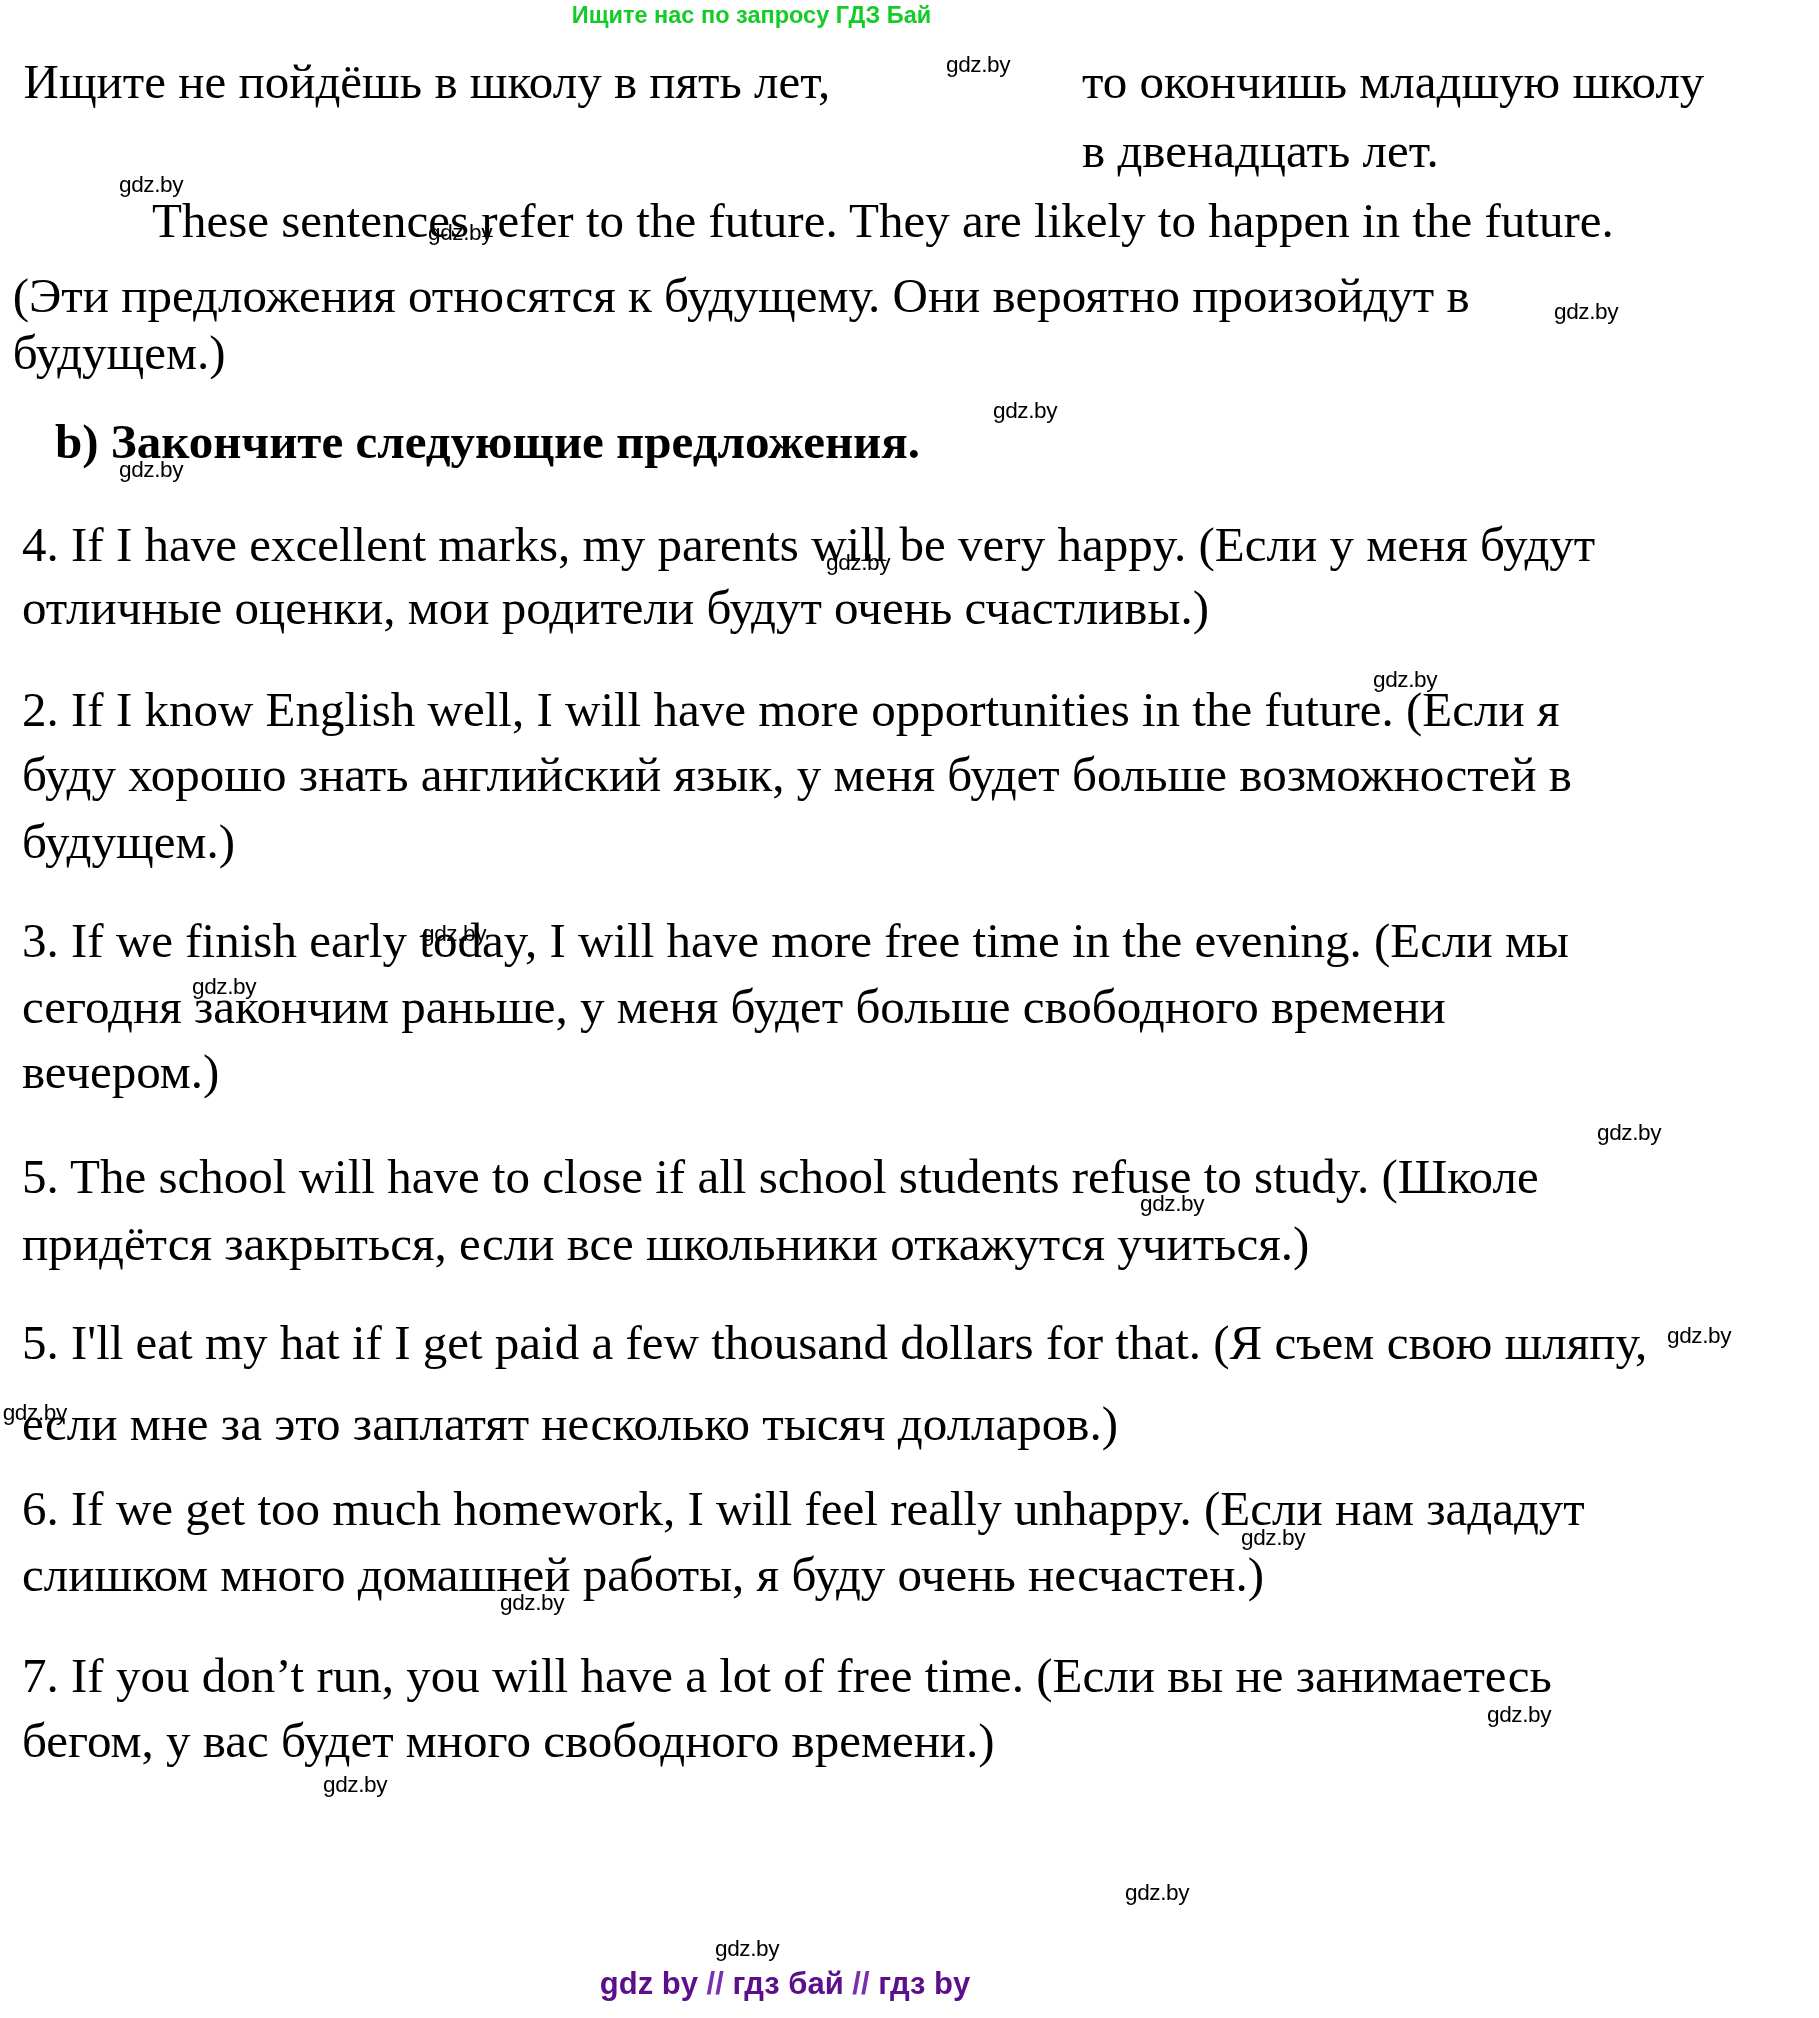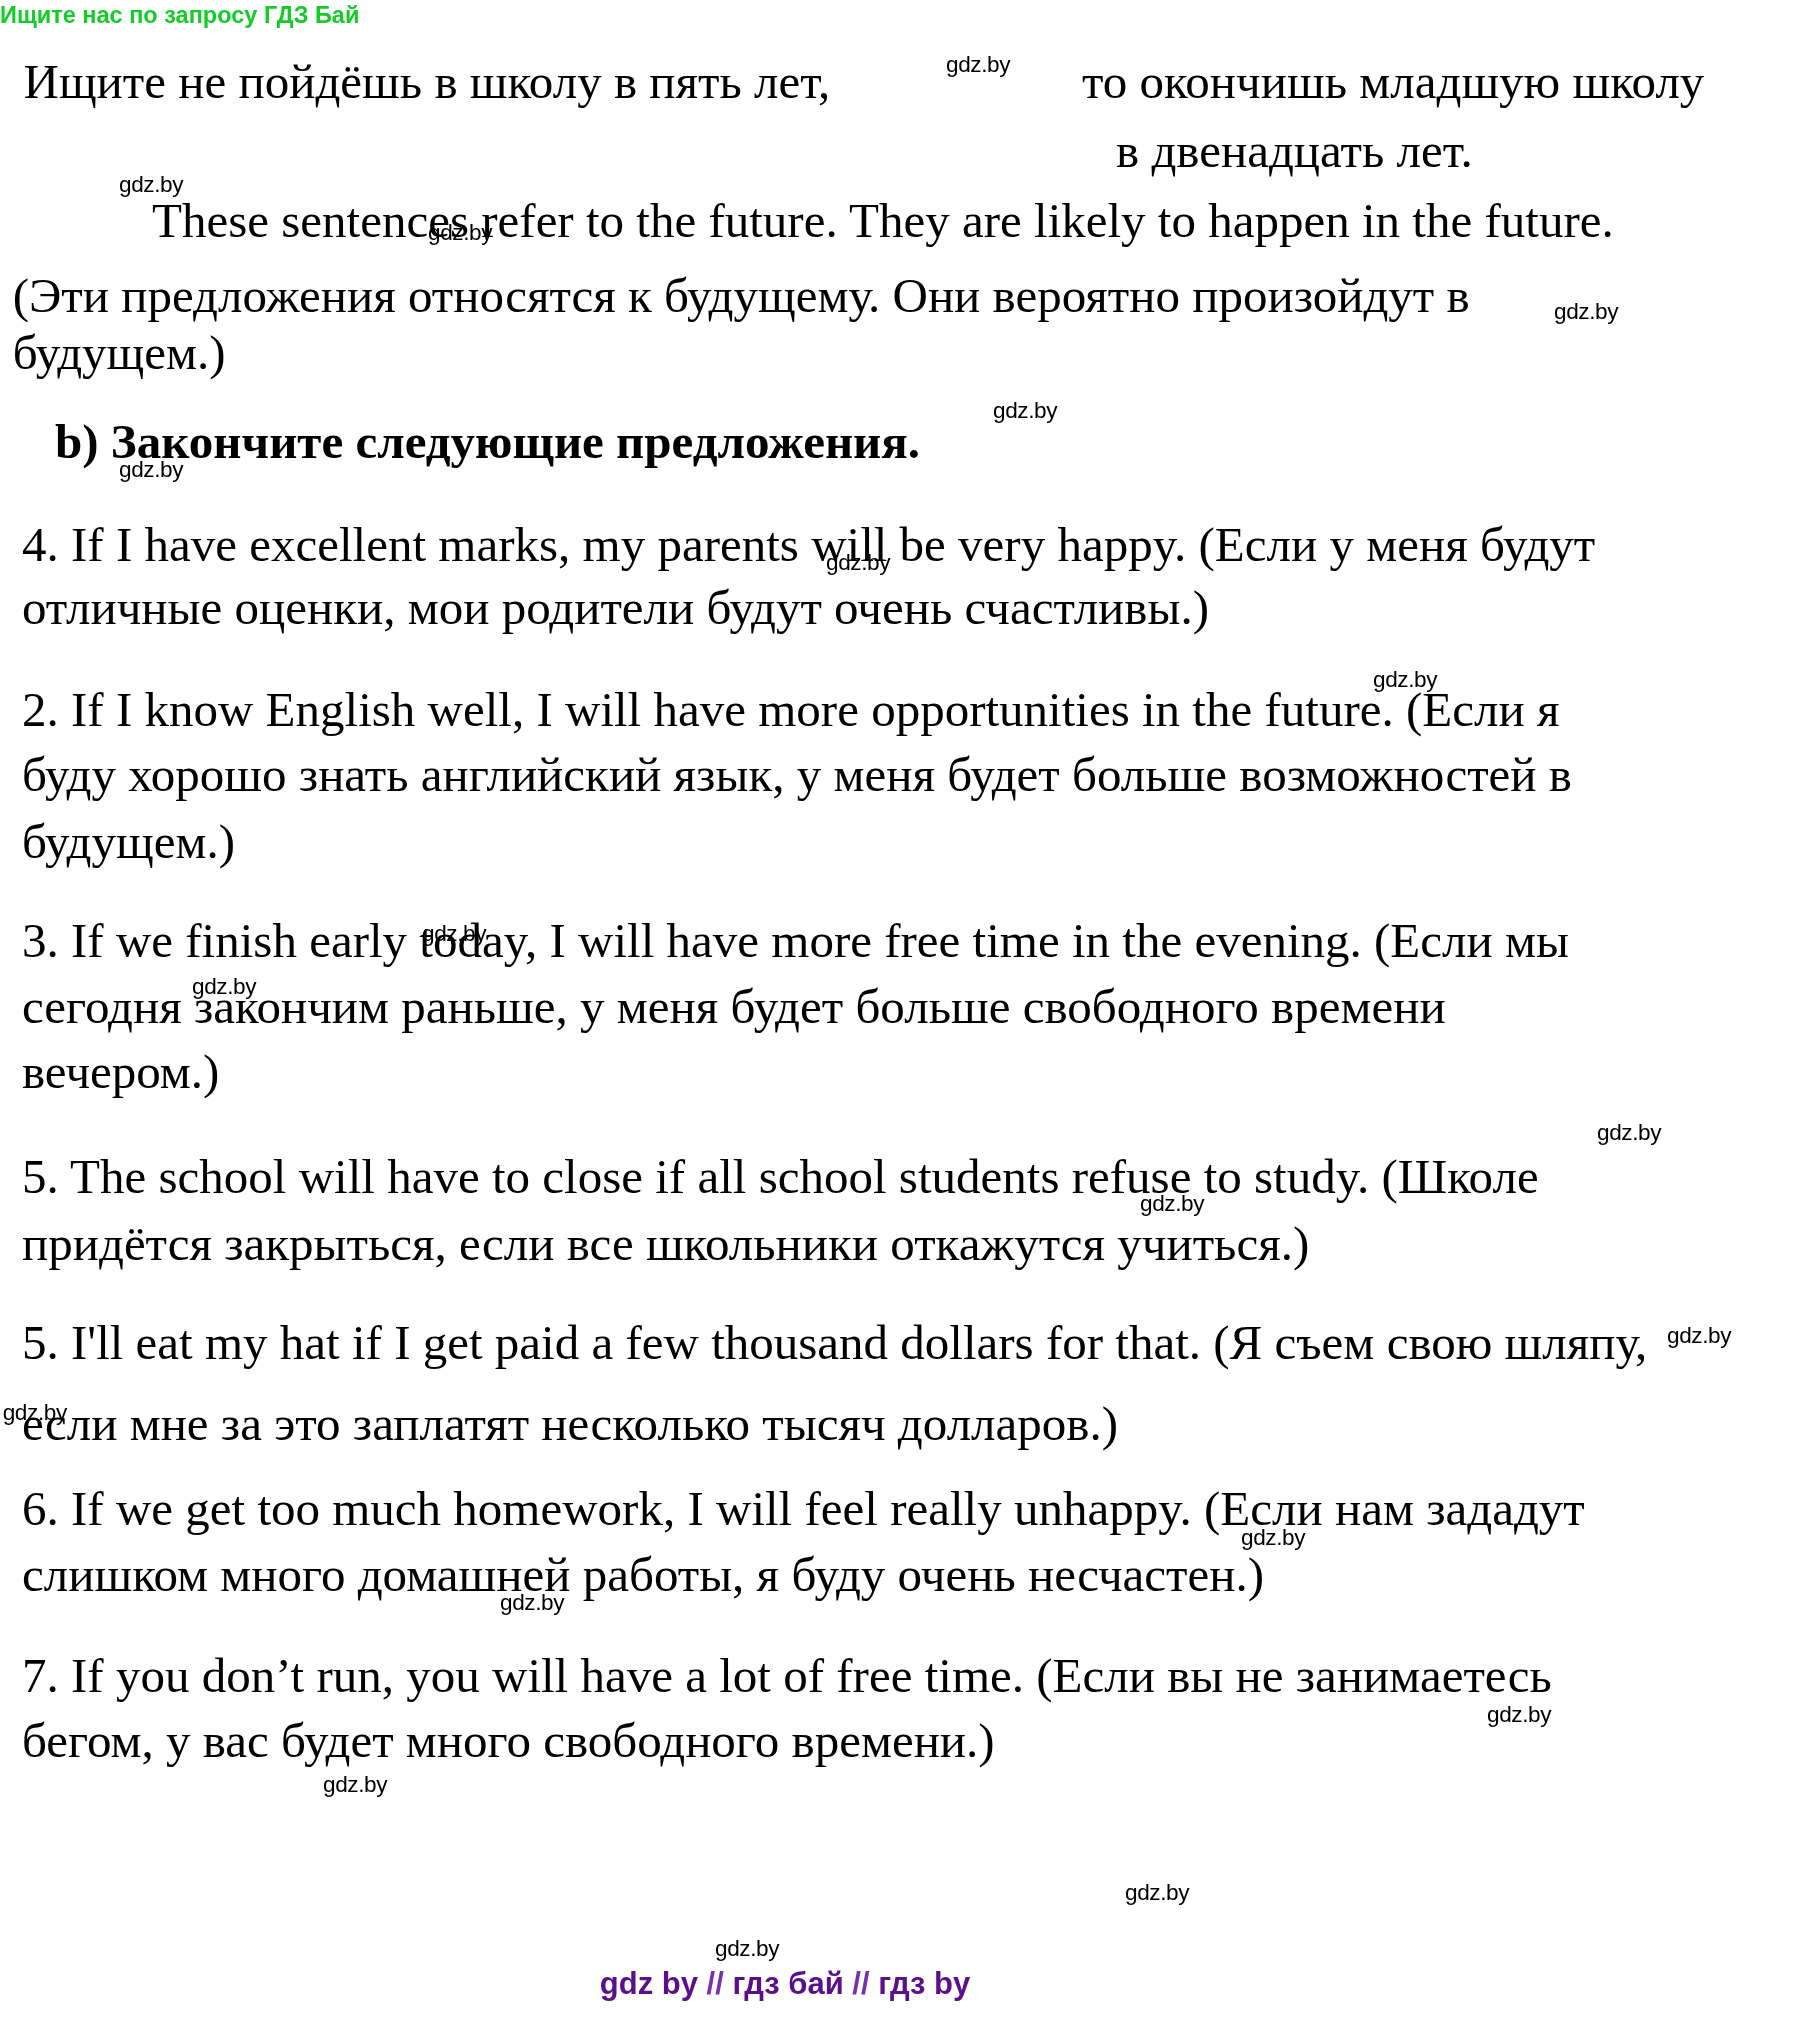--- a/index.html
+++ b/index.html
@@ -15,20 +15,21 @@
     color: #000000;
     overflow: hidden;
   }
 
   
   .promo-banner {
     position: absolute;
     top: 1.8px;
     left: 0;
     width: 1503px;
+    text-align: center;
     font-family: "Liberation Sans", "DejaVu Sans", sans-serif;
     font-size: 23.5px;
     font-weight: bold;
     color: #13cc27;
     letter-spacing: 0px;
     white-space: nowrap;
   }
 
   
   .doc {
@@ -75,21 +76,21 @@
 </head>
 <body>
 
 <div class="promo-banner">Ищите нас по запросу ГДЗ Бай</div>
 
 <div class="doc">
 
   <div class="para" style="left:23.5px; top:0px;">Ищите не пойдёшь в школу в пять лет,</div>
 
   <div class="para" style="left:1082px; top:0px;">то окончишь младшую школу</div>
-  <div class="para" style="left:1116px; top:69px;">в двенадцать лет.</div>
+  <div class="para" style="left:1082px; top:69px;">в двенадцать лет.</div>
 
   <div class="para" style="left:152px; top:139px;">These sentences refer to the future. They are likely to happen in the future.</div>
   <div class="para" style="left:12.7px; top:206px;margin-top:8px;">(Эти предложения относятся к будущему. Они вероятно произойдут в</div>
   <div class="para" style="left:12.7px; top:271px;">будущем.)</div>
 
   <div class="para bold" style="left:20px; top:360px;">b) Закончите следующие предложения.</div>
 
   <div class="para" style="left:22px; top:463px;">4. If I have excellent marks, my parents will be very happy. (Если у меня будут</div>
   <div class="para" style="left:22px; top:526px;">отличные оценки, мои родители будут очень счастливы.)</div>
 

